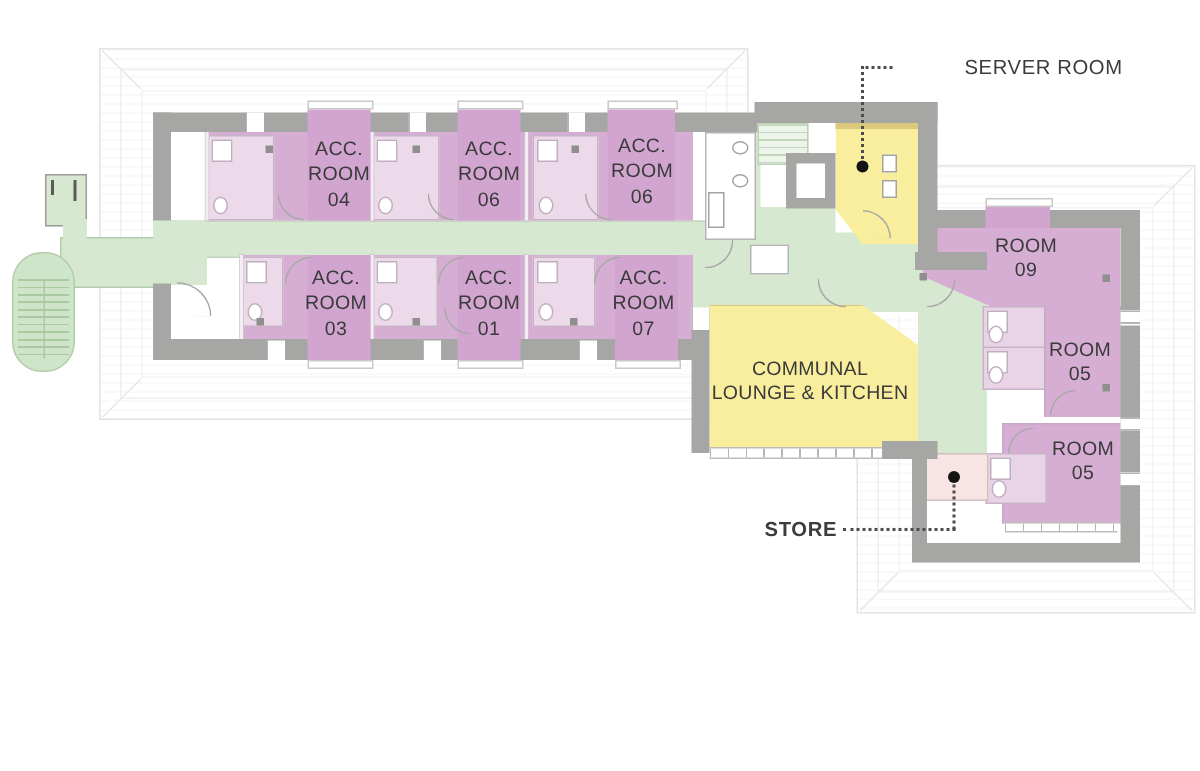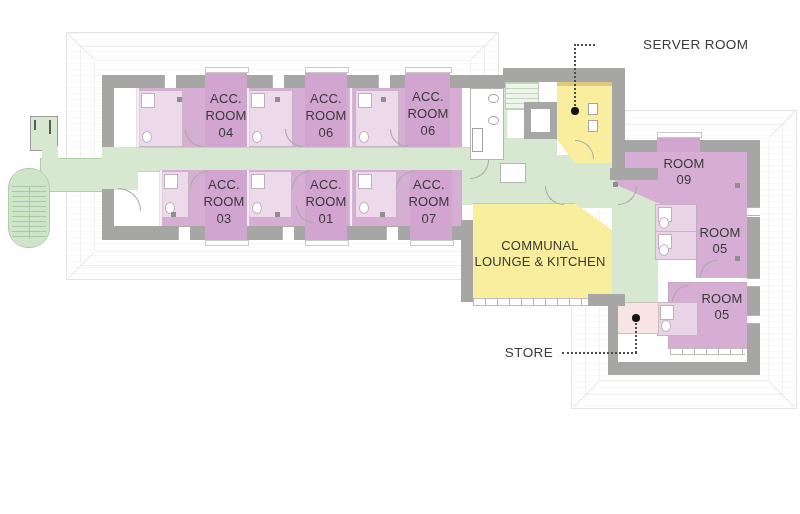--- a/index.html
+++ b/index.html
@@ -255,15 +255,15 @@
   </div>
 
   <div class="dotV" style="left:574px;top:44px;height:66px;"></div>
   <div class="dotH" style="left:574px;top:44px;width:21px;"></div>
   <div class="dot" style="left:571px;top:107px;"></div>
   <div class="ann" style="left:643px;top:37px;">SERVER ROOM</div>
 
   <div class="dotV" style="left:635px;top:318px;height:35px;"></div>
   <div class="dotH" style="left:562px;top:352px;width:75px;"></div>
   <div class="dot" style="left:632px;top:314px;"></div>
-  <div class="ann" style="left:500px;top:345px;width:58px;text-align:center;">STORE</div>
+  <div class="ann" style="left:500px;top:345px;width:58px;text-align:right;font-weight:bold;">STORE</div>
 
 </div>
 
 </body></html>

